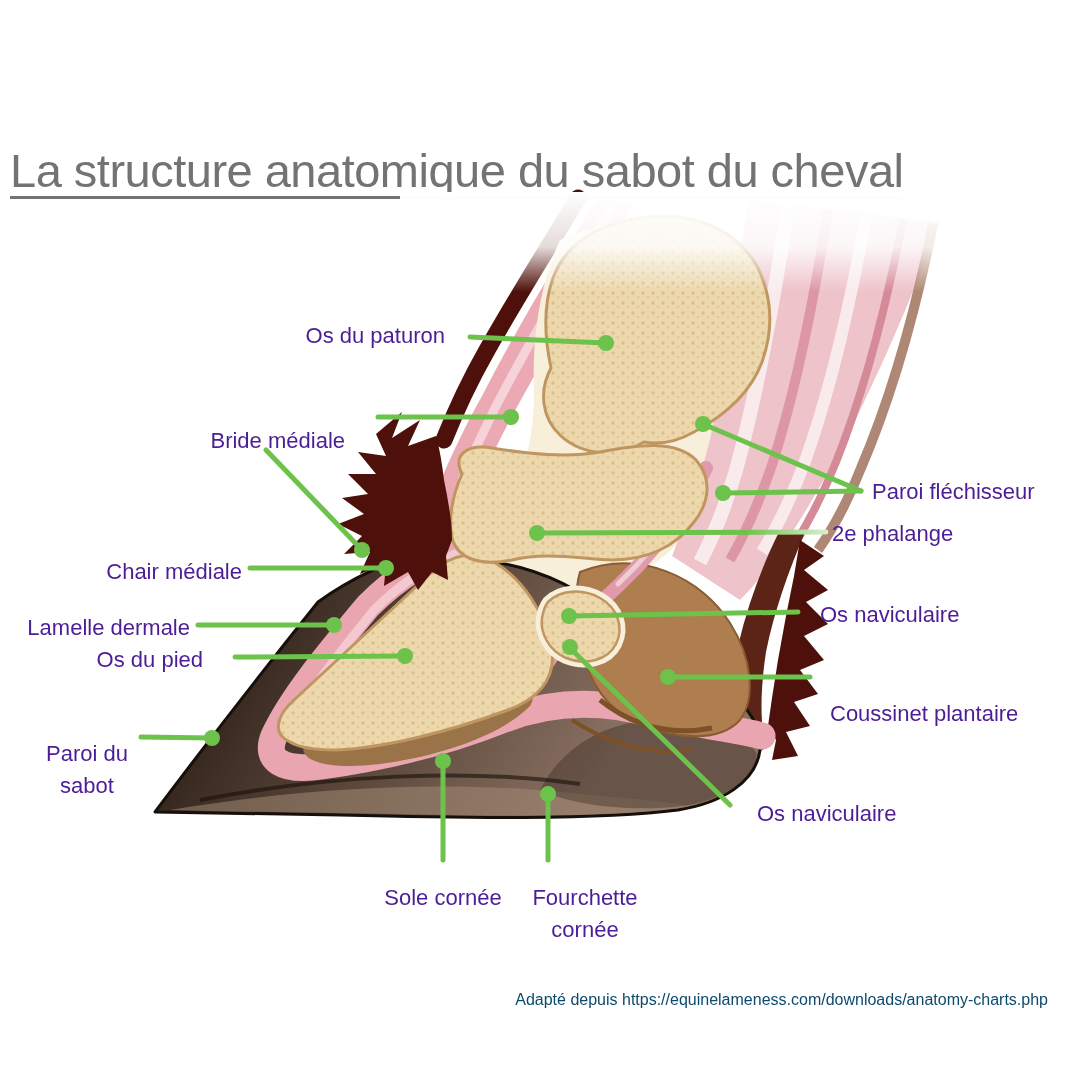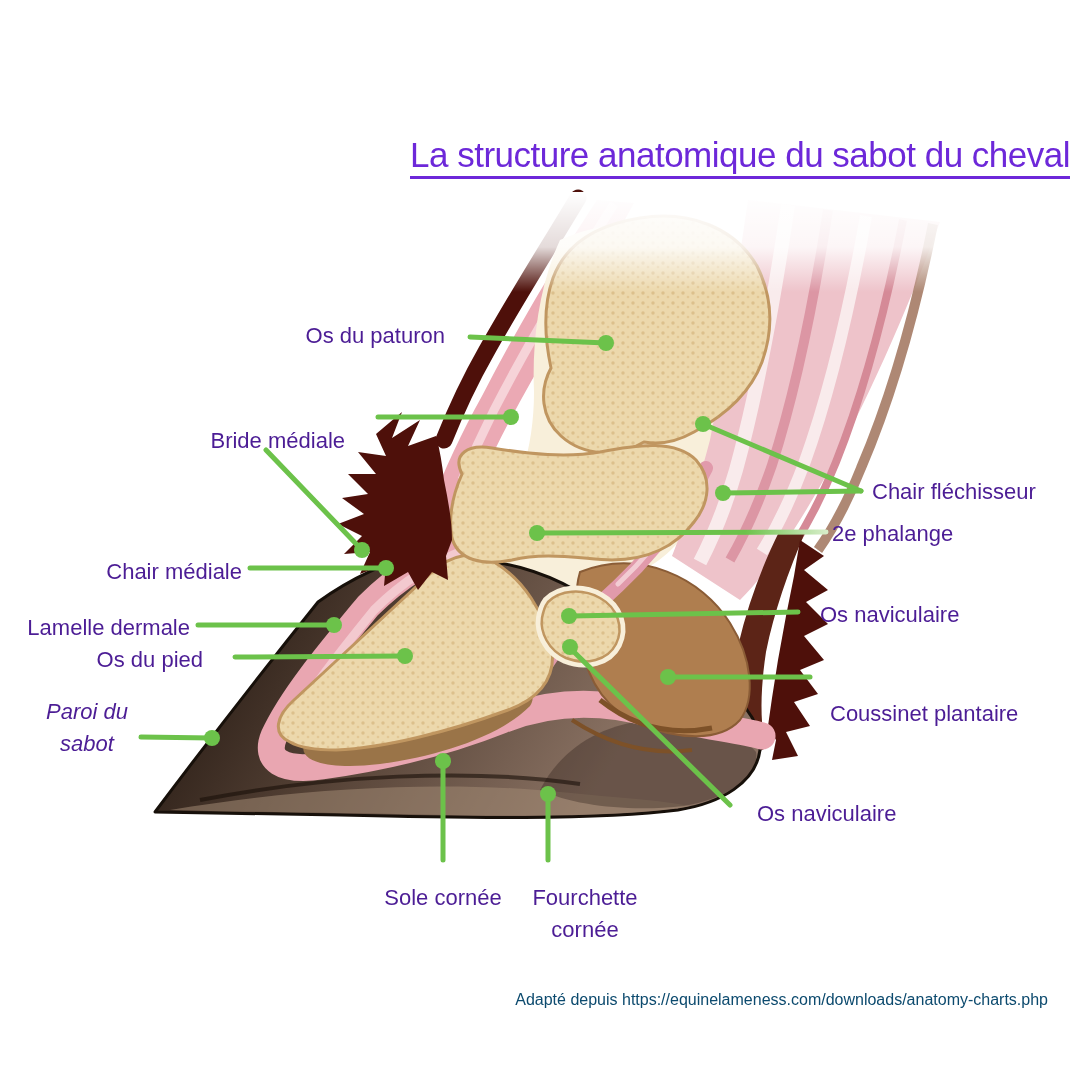--- a/index.html
+++ b/index.html
@@ -1,42 +1,42 @@
 <!DOCTYPE html>
 <html lang="fr"><head>
 <meta charset="utf-8">
 <style>
   html,body{margin:0;padding:0;background:#ffffff;}
   body{width:1080px;height:1080px;position:relative;overflow:hidden;
        font-family:"Liberation Sans","DejaVu Sans",sans-serif;color:#1e1e1e;}
 
   .page-title{
     position:absolute;left:10px;top:112px;width:1060px;
-    text-align:right;font-size:35px;font-weight:400;letter-spacing:-0.5px;
-    color:#6d28d9;
+    text-align:left;font-size:47px;font-weight:400;letter-spacing:-0.5px;
+    color:#737373;
     text-decoration:underline;
     text-decoration-thickness:3px;
     text-underline-offset:9px;
   }
 
   .illustration-svg{position:absolute;left:0;top:0;width:1080px;height:1080px;}
 
   .diagram-label{
     position:absolute;font-size:22px;line-height:1.45;color:#4c1d95;
   }
   .nowrap{white-space:nowrap;}
   .r{text-align:right;}
   .c{text-align:center;}
 
   #lbl-os-du-paturon      {left:230px;top:320px;width:215px;}
   #lbl-bride-mediale      {left:140px;top:425px;width:205px;}
   #lbl-chair-veloutee     {left:28px; top:556px;width:214px;}
   #lbl-lamelle-dermale    {left:6px;  top:612px;width:184px;}
   #lbl-os-du-pied         {left:6px;  top:644px;width:197px;}
-  #lbl-paroi-du-sabot     {left:32px; top:696px;width:110px;font-style:italic;}
+  #lbl-paroi-du-sabot     {left:32px; top:738px;width:110px;}
   #lbl-sole-cornee        {left:370px;top:882px;width:146px;text-align:center;}
   #lbl-fourchette-cornee  {left:515px;top:882px;width:140px;}
   #lbl-tendon-flechisseur {left:872px;top:476px;}
   #lbl-2e-phalange        {left:832px;top:518px;}
   #lbl-os-naviculaire-haut{left:820px;top:599px;}
   #lbl-coussinet-plantaire{left:830px;top:671px;margin-top:27px;}
   #lbl-os-naviculaire-bas {left:757px;top:798px;}
 
   .credit{
     position:absolute;right:32px;top:991px;font-size:16px;color:#0c4a6e;
@@ -162,21 +162,21 @@
     <line x1="669" y1="677" x2="810" y2="677"></line>
     <circle cx="668" cy="677" r="8" stroke="none"></circle>
 
     <line x1="570" y1="648" x2="730" y2="805"></line>
     <circle cx="570" cy="647" r="8" stroke="none"></circle>
   </g>
 </svg>
 
 <div class="diagram-label r" id="lbl-os-du-paturon">Os du paturon</div>
 <div class="diagram-label r" id="lbl-bride-mediale">Bride médiale</div>
-<div class="diagram-label nowrap" id="lbl-tendon-flechisseur">Chair fléchisseur</div>
+<div class="diagram-label nowrap" id="lbl-tendon-flechisseur">Paroi fléchisseur</div>
 <div class="diagram-label nowrap" id="lbl-2e-phalange">2e phalange</div>
 <div class="diagram-label r" id="lbl-chair-veloutee">Chair médiale</div>
 <div class="diagram-label nowrap" id="lbl-os-naviculaire-haut">Os naviculaire</div>
 <div class="diagram-label r" id="lbl-lamelle-dermale">Lamelle dermale</div>
 <div class="diagram-label r" id="lbl-os-du-pied">Os du pied</div>
 <div class="diagram-label nowrap" id="lbl-coussinet-plantaire">Coussinet plantaire</div>
 <div class="diagram-label c" id="lbl-paroi-du-sabot">Paroi du sabot</div>
 <div class="diagram-label nowrap" id="lbl-os-naviculaire-bas">Os naviculaire</div>
 <div class="diagram-label c" id="lbl-sole-cornee">Sole cornée</div>
 <div class="diagram-label c" id="lbl-fourchette-cornee">Fourchette cornée</div>

